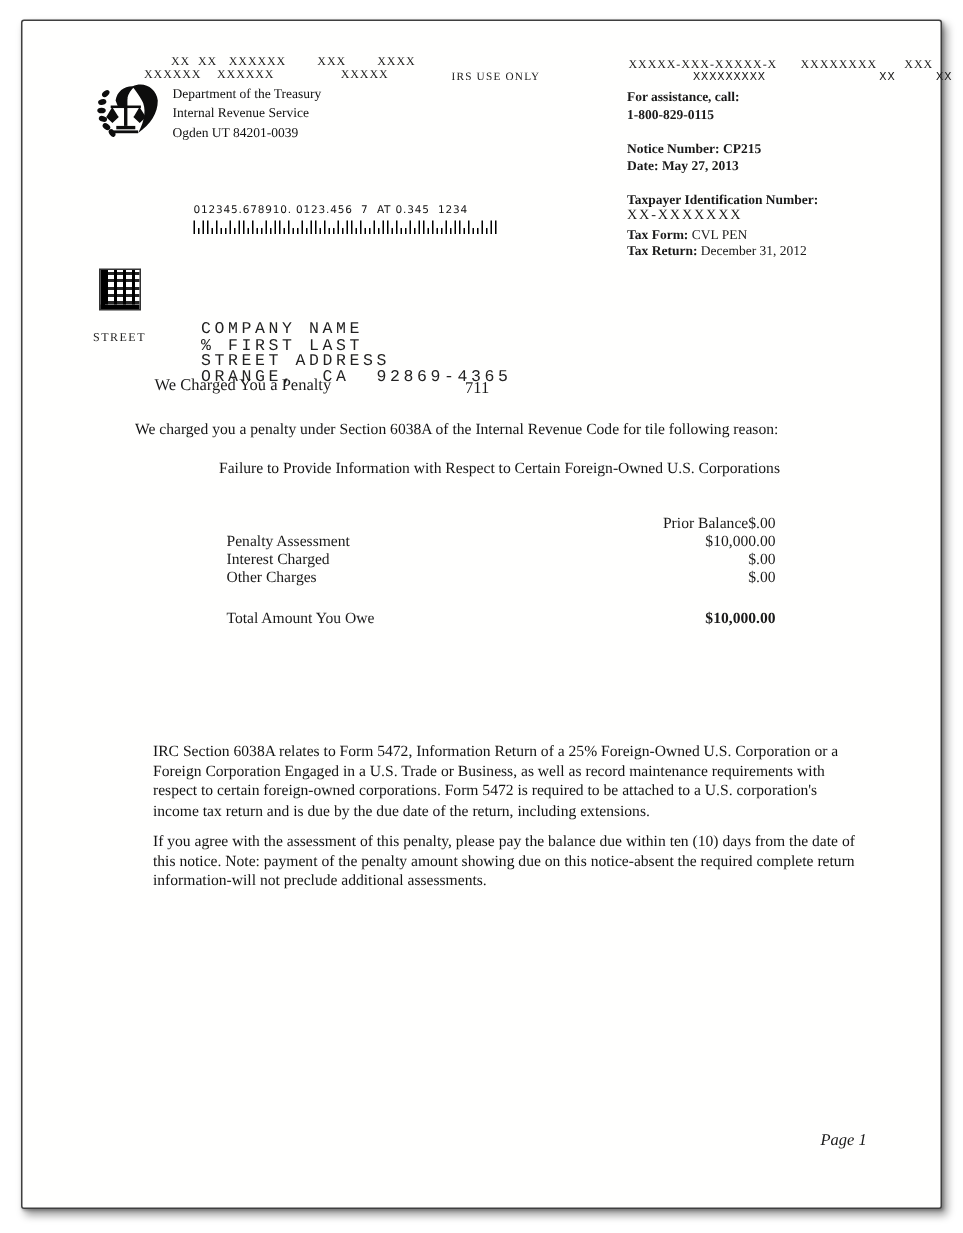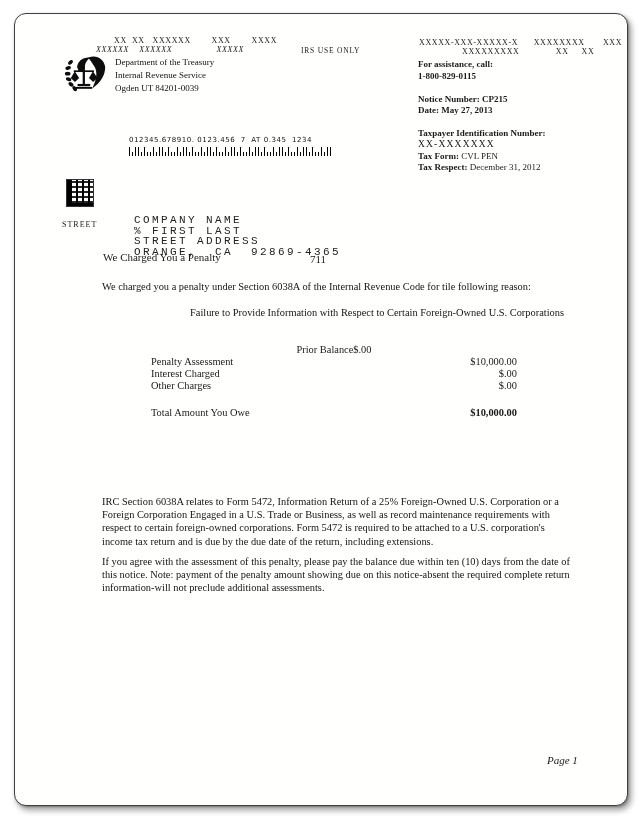--- a/index.html
+++ b/index.html
@@ -1,20 +1,20 @@
 <!DOCTYPE html>
 <html><head>
 <meta charset="utf-8">
 <style>
   * { margin:0; padding:0; box-sizing:border-box; }
   html,body { width:642px; height:822px; background:#ffffff; overflow:hidden;
     font-family:"Liberation Serif", serif; color:#1a1a1a; }
   .canvas { position:relative; width:642px; height:822px; }
   .sheet { position:absolute; left:14px; top:13px; width:614px; height:793px;
-    background:#fffffe; border:1px solid #3f3f3f; border-radius:12px;
+    background:#fffffe; border:1px solid #3f3f3f; border-radius:2px;
     box-shadow:3px 4px 6px rgba(0,0,0,.40), 1px 1px 2px rgba(0,0,0,.25); }
   .abs { position:absolute; }
   .pre { white-space:pre; }
   .masked { font-size:8px; letter-spacing:.6px; color:#222; }
   .agency { font-size:9px; line-height:13px; color:#111; }
   .irs-use { font-size:7.5px; letter-spacing:.8px; }
   .hdr-bold { font-weight:bold; font-size:9px; line-height:11px; }
   .hdr-line { font-size:9px; line-height:11px; }
   .hdr-line b { font-weight:bold; }
   .tin-val { font-size:9.5px; letter-spacing:1.2px; }
@@ -24,35 +24,35 @@
   .bc.tall { height:9px; } .bc.short { height:4px; }
   .recipient { font-family:"Liberation Mono", monospace; font-size:11px;
     line-height:10.5px; letter-spacing:2.4px; color:#222;margin-top:40px; }
   .datamatrix { width:26px; height:26px; border-left:3px solid #000; border-bottom:3px solid #000;
     background:
       repeating-linear-gradient(0deg, rgba(0,0,0,.85) 0 2px, transparent 2px 5px),
       repeating-linear-gradient(90deg, #000 0 2px, #fff 2px 6px);
     outline:1px solid #333; }
   .title { font-size:11px; }
   .body-text { font-size:10.4px; line-height:13.2px; color:#141414; }
-  .centered { text-align:right; }
+  .centered { text-align:center; }
   .stmt-label { font-size:10.4px; line-height:12px; }
   .amount { font-size:10.4px; line-height:12px; text-align:right; }
   .bold { font-weight:bold; }
   .page-num { font-size:11px;font-style:italic; }
   .logo-svg { width:45px; height:45px; }
 </style>
 </head>
 <body>
 
 <div class="canvas">
   <div class="sheet">
 
     <div class="abs masked pre" style="left:99px; top:22px;">XX  XX   XXXXXX        XXX        XXXX</div>
-    <div class="abs masked pre" style="left:81px; top:31px;font-style:italic;">XXXXXX    XXXXXX                 XXXXX</div>
+    <div class="abs masked pre" style="left:81px; top:31px;">XXXXXX    XXXXXX                 XXXXX</div>
     <div class="abs irs-use" style="left:286px; top:32px;">IRS USE ONLY</div>
 
     <div class="abs" style="left:48px; top:39px;">
       <svg class="logo-svg" viewBox="0 0 48 48" xmlns="http://www.w3.org/2000/svg">
         <g fill="#0d0d0d">
           <ellipse cx="8" cy="10" rx="3" ry="2" transform="rotate(-40 8 10)"></ellipse>
           <ellipse cx="5.5" cy="16" rx="3" ry="2" transform="rotate(-15 5.5 16)"></ellipse>
           <ellipse cx="5" cy="22" rx="3" ry="2"></ellipse>
           <ellipse cx="6" cy="28" rx="3" ry="2" transform="rotate(15 6 28)"></ellipse>
           <ellipse cx="8.5" cy="33.5" rx="3" ry="2" transform="rotate(35 8.5 33.5)"></ellipse>
@@ -69,68 +69,68 @@
       </svg>
     </div>
 
     <div class="abs agency" style="left:100px; top:42px;">
       <div>Department of the Treasury</div>
       <div>Internal Revenue Service</div>
       <div>Ogden UT 84201-0039</div>
     </div>
 
     <div class="abs masked pre" style="left:404px; top:24px;">XXXXX-XXX-XXXXX-X      XXXXXXXX       XXX</div>
-    <div class="abs masked pre" style="left:447px; top:33px;">XXXXXXXXX              XX     XX</div>
+    <div class="abs masked pre" style="left:447px; top:33px;font-family:Liberation Mono, monospace;">XXXXXXXXX              XX     XX</div>
 
     <div class="abs hdr-bold" style="left:403px; top:45px;">For assistance, call:</div>
     <div class="abs hdr-bold" style="left:403px; top:57px;">1-800-829-0115</div>
 
     <div class="abs hdr-line" style="left:403px; top:80px;">
       <b>Notice Number:</b>
       <b>CP215</b>
     </div>
     <div class="abs hdr-line" style="left:403px; top:91px;">
       <b>Date:</b>
       <b>May 27, 2013</b>
     </div>
 
     <div class="abs hdr-bold" style="left:403px; top:114px;">Taxpayer Identification Number:</div>
     <div class="abs tin-val" style="left:403px; top:125px;">XX-XXXXXXX</div>
     <div class="abs hdr-line" style="left:403px; top:137px;">
       <b>Tax Form:</b>
       <span>CVL PEN</span>
     </div>
     <div class="abs hdr-line" style="left:403px; top:148px;">
-      <b>Tax Respect:</b>
+      <b>Tax Return:</b>
       <span>December 31, 2012</span>
     </div>
 
     <div class="abs scanline pre" style="left:114px; top:122px;">012345.678910. 0123.456  7  AT 0.345  1234</div>
     <div class="abs barcode-row" style="left:114px; top:133px;"><span class="bc tall"></span><span class="bc short"></span><span class="bc tall"></span><span class="bc tall"></span><span class="bc short"></span><span class="bc tall"></span><span class="bc short"></span><span class="bc short"></span><span class="bc tall"></span><span class="bc short"></span><span class="bc tall"></span><span class="bc tall"></span><span class="bc short"></span><span class="bc tall"></span><span class="bc short"></span><span class="bc short"></span><span class="bc tall"></span><span class="bc short"></span><span class="bc tall"></span><span class="bc tall"></span><span class="bc short"></span><span class="bc tall"></span><span class="bc short"></span><span class="bc short"></span><span class="bc tall"></span><span class="bc short"></span><span class="bc tall"></span><span class="bc tall"></span><span class="bc short"></span><span class="bc tall"></span><span class="bc short"></span><span class="bc short"></span><span class="bc tall"></span><span class="bc short"></span><span class="bc tall"></span><span class="bc tall"></span><span class="bc short"></span><span class="bc tall"></span><span class="bc short"></span><span class="bc short"></span><span class="bc tall"></span><span class="bc short"></span><span class="bc tall"></span><span class="bc tall"></span><span class="bc short"></span><span class="bc tall"></span><span class="bc short"></span><span class="bc short"></span><span class="bc tall"></span><span class="bc short"></span><span class="bc tall"></span><span class="bc tall"></span><span class="bc short"></span><span class="bc tall"></span><span class="bc short"></span><span class="bc short"></span><span class="bc tall"></span><span class="bc short"></span><span class="bc tall"></span><span class="bc tall"></span><span class="bc short"></span><span class="bc tall"></span><span class="bc short"></span><span class="bc short"></span><span class="bc tall"></span><span class="bc short"></span><span class="bc tall"></span><span class="bc tall"></span></div>
 
     <div class="abs datamatrix" style="left:52px; top:166px;"></div>
 
     <div class="abs recipient" style="left:119px; top:161px;">
       <div class="pre">COMPANY NAME</div>
       <div class="pre">% FIRST LAST</div>
       <div class="pre">STREET ADDRESS</div>
       <div class="pre">ORANGE,  CA  92869-4365</div>
     </div>
 
     <div class="abs masked" style="left:47px; top:206px; letter-spacing:1px;">STREET</div>
 
     <div class="abs title" style="left:88px; top:237px;">We Charged You a Penalty</div>
     <div class="abs title" style="left:295px; top:239px;">711</div>
 
-    <div class="abs body-text" style="left:87px; top:266px; width:470px;">We charged you a penalty under Section 6038A of the Internal Revenue Code for tile following reason:</div>
+    <div class="abs body-text" style="left:75px; top:266px; width:470px;">We charged you a penalty under Section 6038A of the Internal Revenue Code for tile following reason:</div>
 
     <div class="abs body-text centered" style="left:87px; top:292px; width:462px;">Failure to Provide Information with Respect to Certain Foreign-Owned U.S. Corporations</div>
 
     <div class="abs" style="left:136px; top:330px; width:366px;">
-      <div style="display:flex; justify-content:center;">
+      <div style="display:flex; justify-content:flex-end;">
         <span class="stmt-label">Prior Balance</span>
         <span class="amount">$.00</span>
       </div>
       <div style="display:flex; justify-content:space-between;">
         <span class="stmt-label">Penalty Assessment</span>
         <span class="amount">$10,000.00</span>
       </div>
       <div style="display:flex; justify-content:space-between;">
         <span class="stmt-label">Interest Charged</span>
         <span class="amount">$.00</span>

